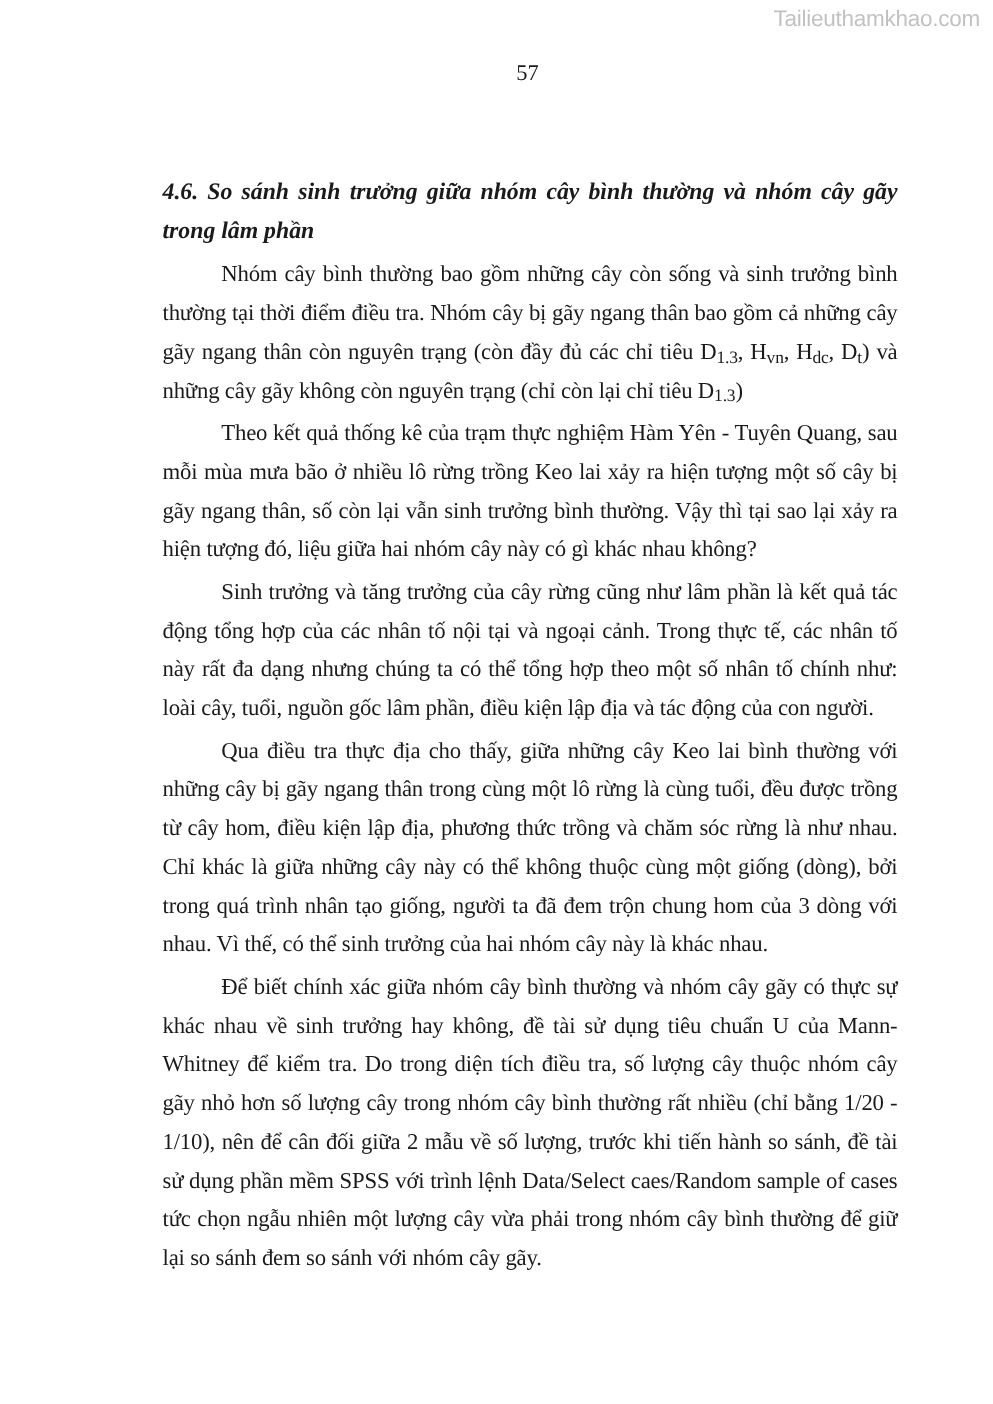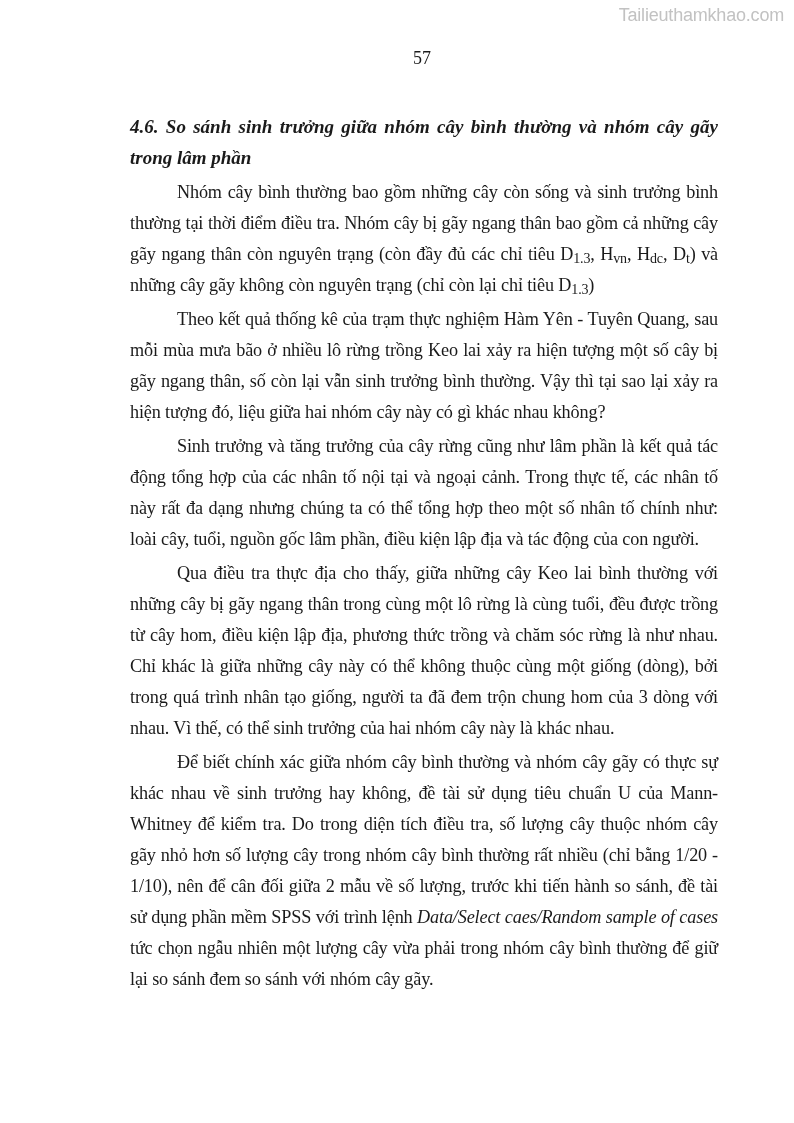--- a/index.html
+++ b/index.html
@@ -2,27 +2,27 @@
 <html><head>
   <meta charset="utf-8">
   <style>
     html, body { margin: 0; padding: 0; background: #ffffff; }
     body { width: 794px; height: 1123px; position: relative; overflow: hidden;
            font-family: "Liberation Serif", "DejaVu Serif", serif; color: #1a1a1a; }
     .watermark { position: absolute; top: 5px; right: 10px; font-family: "Liberation Sans", sans-serif;
                  font-size: 18px; color: #c2c2c2; letter-spacing: -0.2px; }
     .page-number { position: absolute; top: 48px; left: 0; width: 844px; text-align: center;
                    font-size: 18px; }
-    .content { position: absolute; top: 111px; left: 130px; width: 588px; }
+    .content { position: absolute; top: 138px; left: 130px; width: 588px; }
     .heading { font-weight: bold; font-style: italic; font-size: 19px; line-height: 31px;
                text-align: justify; margin: 0 0 4px 0; }
     .para { font-size: 18.2px; line-height: 31px; text-align: justify; text-indent: 47px;
             margin: 0 0 3px 0; letter-spacing: -0.15px; }
     sub { font-size: 14px; vertical-align: -3px; line-height: 0; }
-    .it { font-style: italic; }
+    .it { }
   </style>
 </head>
 <body>
 
 <div class="watermark">Tailieuthamkhao.com</div>
 <div class="page-number">57</div>
 
 <div class="content">
   <p class="heading">4.6. So sánh sinh trưởng giữa nhóm cây bình thường và nhóm cây gãy trong lâm phần</p>
 

